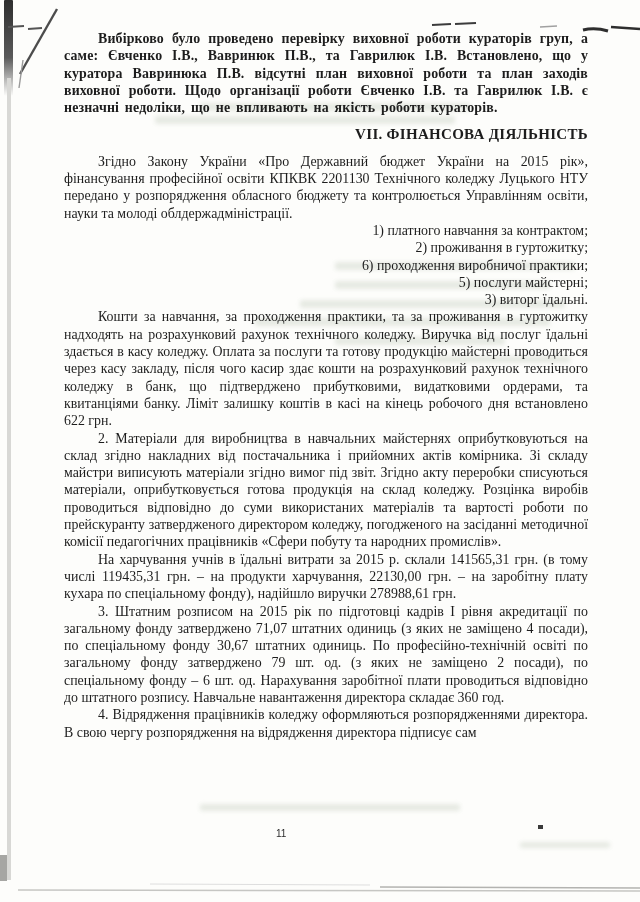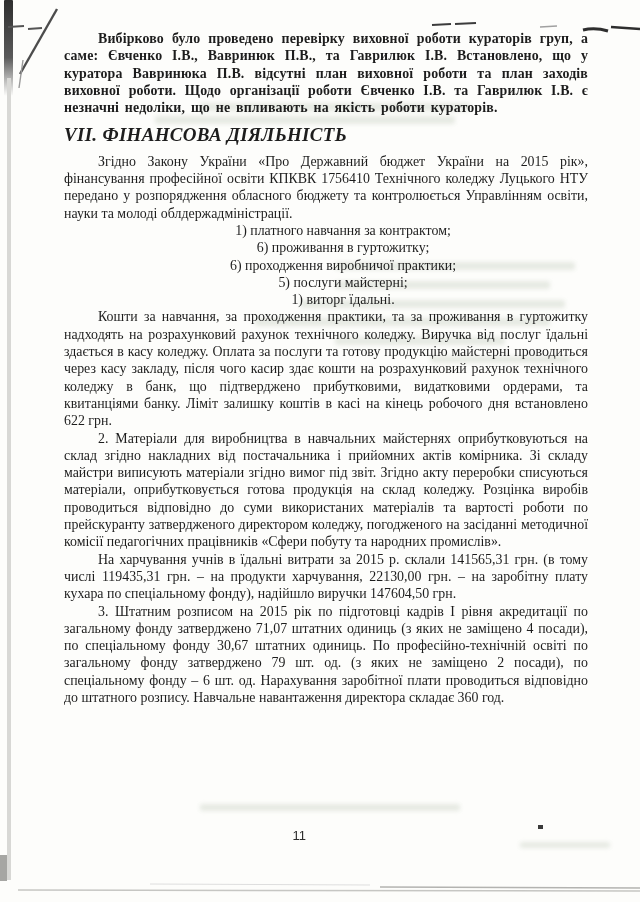--- a/index.html
+++ b/index.html
@@ -28,40 +28,39 @@
   .content p {
     margin: 0;
     text-indent: 34px;
   }
   .intro {
     font-weight: bold;
     word-spacing: 2.2px;
     letter-spacing: 0.15px;
   }
   .section-heading {
-    text-align: left;
+    text-align: right;
     font-weight: bold;
-    font-size: 19px;
+    font-size: 15px;
     letter-spacing: 0.3px;
     margin: 10px 0 9px 0;
-    font-style: italic;
   }
   .list-line {
     text-indent: 34px;
-    text-align: center;
+    text-align: right;
     margin: 0;
   }
   .page-number {
     position: absolute;
     left: 276px;
     top: 828px;
     width: 30px;
-    text-align: right;
+    text-align: left;
     font-family: "Liberation Sans", sans-serif;
-    font-size: 13px;
+    font-size: 10px;
     color: #2c2c2c;
   }
   
   .artifact { position: absolute; pointer-events: none; }
   .edge-band-top {
     left: 4px; top: 0; width: 9px; height: 96px;
     background: linear-gradient(#2e2e2e, #5a5a5a 60%, rgba(160,160,160,0));
     border-radius: 1px;
   }
   .edge-stripe {
@@ -118,27 +117,28 @@
     <path d="M611,27 L640,29" stroke="#2e2e2e" stroke-width="2.6" fill="none"></path>
     <rect x="538" y="825" width="5" height="4" fill="#3a3a3a"></rect>
     <path d="M18,890 L640,891" stroke="#c6c6c3" stroke-width="1.5" fill="none"></path>
     <path d="M380,887 L640,888" stroke="#b3b3b0" stroke-width="1.5" fill="none"></path>
     <path d="M150,884 L370,885" stroke="#dedede" stroke-width="1" fill="none"></path>
   </svg>
 
   <div class="content">
     <p class="intro">Вибірково було проведено перевірку виховної роботи кураторів груп, а саме: Євченко І.В., Вавринюк П.В., та Гаврилюк І.В. Встановлено, що у куратора Вавринюка П.В. відсутні план виховної роботи та план заходів виховної роботи. Щодо організації роботи Євченко І.В. та Гаврилюк І.В. є незначні недоліки, що не впливають на якість роботи кураторів.</p>
     <div class="section-heading">VII. ФІНАНСОВА ДІЯЛЬНІСТЬ</div>
-    <p>Згідно Закону України «Про Державний бюджет України на 2015 рік», фінансування професійної освіти КПКВК 1756410 Технічного коледжу Луцького НТУ передано у розпорядження обласного бюджету та контролюється Управлінням освіти, науки та молоді облдержадміністрації.</p>
+    <p>Згідно Закону України «Про Державний бюджет України на 2015 рік», фінансування професійної освіти КПКВК 2201130 Технічного коледжу Луцького НТУ передано у розпорядження обласного бюджету та контролюється Управлінням освіти, науки та молоді облдержадміністрації.</p>
     <div class="list-line">1) платного навчання за контрактом;</div>
-    <div class="list-line">6) проживання в гуртожитку;</div>
+    <div class="list-line">2) проживання в гуртожитку;</div>
     <div class="list-line">6) проходження виробничої практики;</div>
     <div class="list-line">5) послуги майстерні;</div>
-    <div class="list-line">1) виторг їдальні.</div>
+    <div class="list-line">3) виторг їдальні.</div>
     <p>Кошти за навчання, за проходження практики, та за проживання в гуртожитку надходять на розрахунковий рахунок технічного коледжу. Виручка від послуг їдальні здається в касу коледжу. Оплата за послуги та готову продукцію майстерні проводиться через касу закладу, після чого касир здає кошти на розрахунковий рахунок технічного коледжу в банк, що підтверджено прибутковими, видатковими ордерами, та квитанціями банку. Ліміт залишку коштів в касі на кінець робочого дня встановлено 622 грн.</p>
     <p>2. Матеріали для виробництва в навчальних майстернях оприбутковуються на склад згідно накладних від постачальника і прийомних актів комірника. Зі складу майстри виписують матеріали згідно вимог під звіт. Згідно акту переробки списуються матеріали, оприбутковується готова продукція на склад коледжу. Розцінка виробів проводиться відповідно до суми використаних матеріалів та вартості роботи по прейскуранту затвердженого директором коледжу, погодженого на засіданні методичної комісії педагогічних працівників «Сфери побуту та народних промислів».</p>
-    <p>На харчування учнів в їдальні витрати за 2015 р. склали 141565,31 грн. (в тому числі 119435,31 грн. – на продукти харчування, 22130,00 грн. – на заробітну плату кухара по спеціальному фонду), надійшло виручки 147604,50 грн.</p>
+    <p>На харчування учнів в їдальні витрати за 2015 р. склали 141565,31 грн. (в тому числі 119435,31 грн. – на продукти харчування, 22130,00 грн. – на заробітну плату кухара по спеціальному фонду), надійшло виручки 278988,61 грн.</p>
     <p>3. Штатним розписом на 2015 рік по підготовці кадрів І рівня акредитації по загальному фонду затверджено 71,07 штатних одиниць (з яких не заміщено 4 посади), по спеціальному фонду 30,67 штатних одиниць. По професійно-технічній освіті по загальному фонду затверджено 79 шт. од. (з яких не заміщено 2 посади), по спеціальному фонду – 6 шт. од. Нарахування заробітної плати проводиться відповідно до штатного розпису. Навчальне навантаження директора складає 360 год.</p>
+    <p>4. Відрядження працівників коледжу оформляються розпорядженнями директора. В свою чергу розпорядження на відрядження директора підписує сам</p>
   </div>
 
   <div class="page-number">11</div>
 
 </div>
 
 </body></html>

